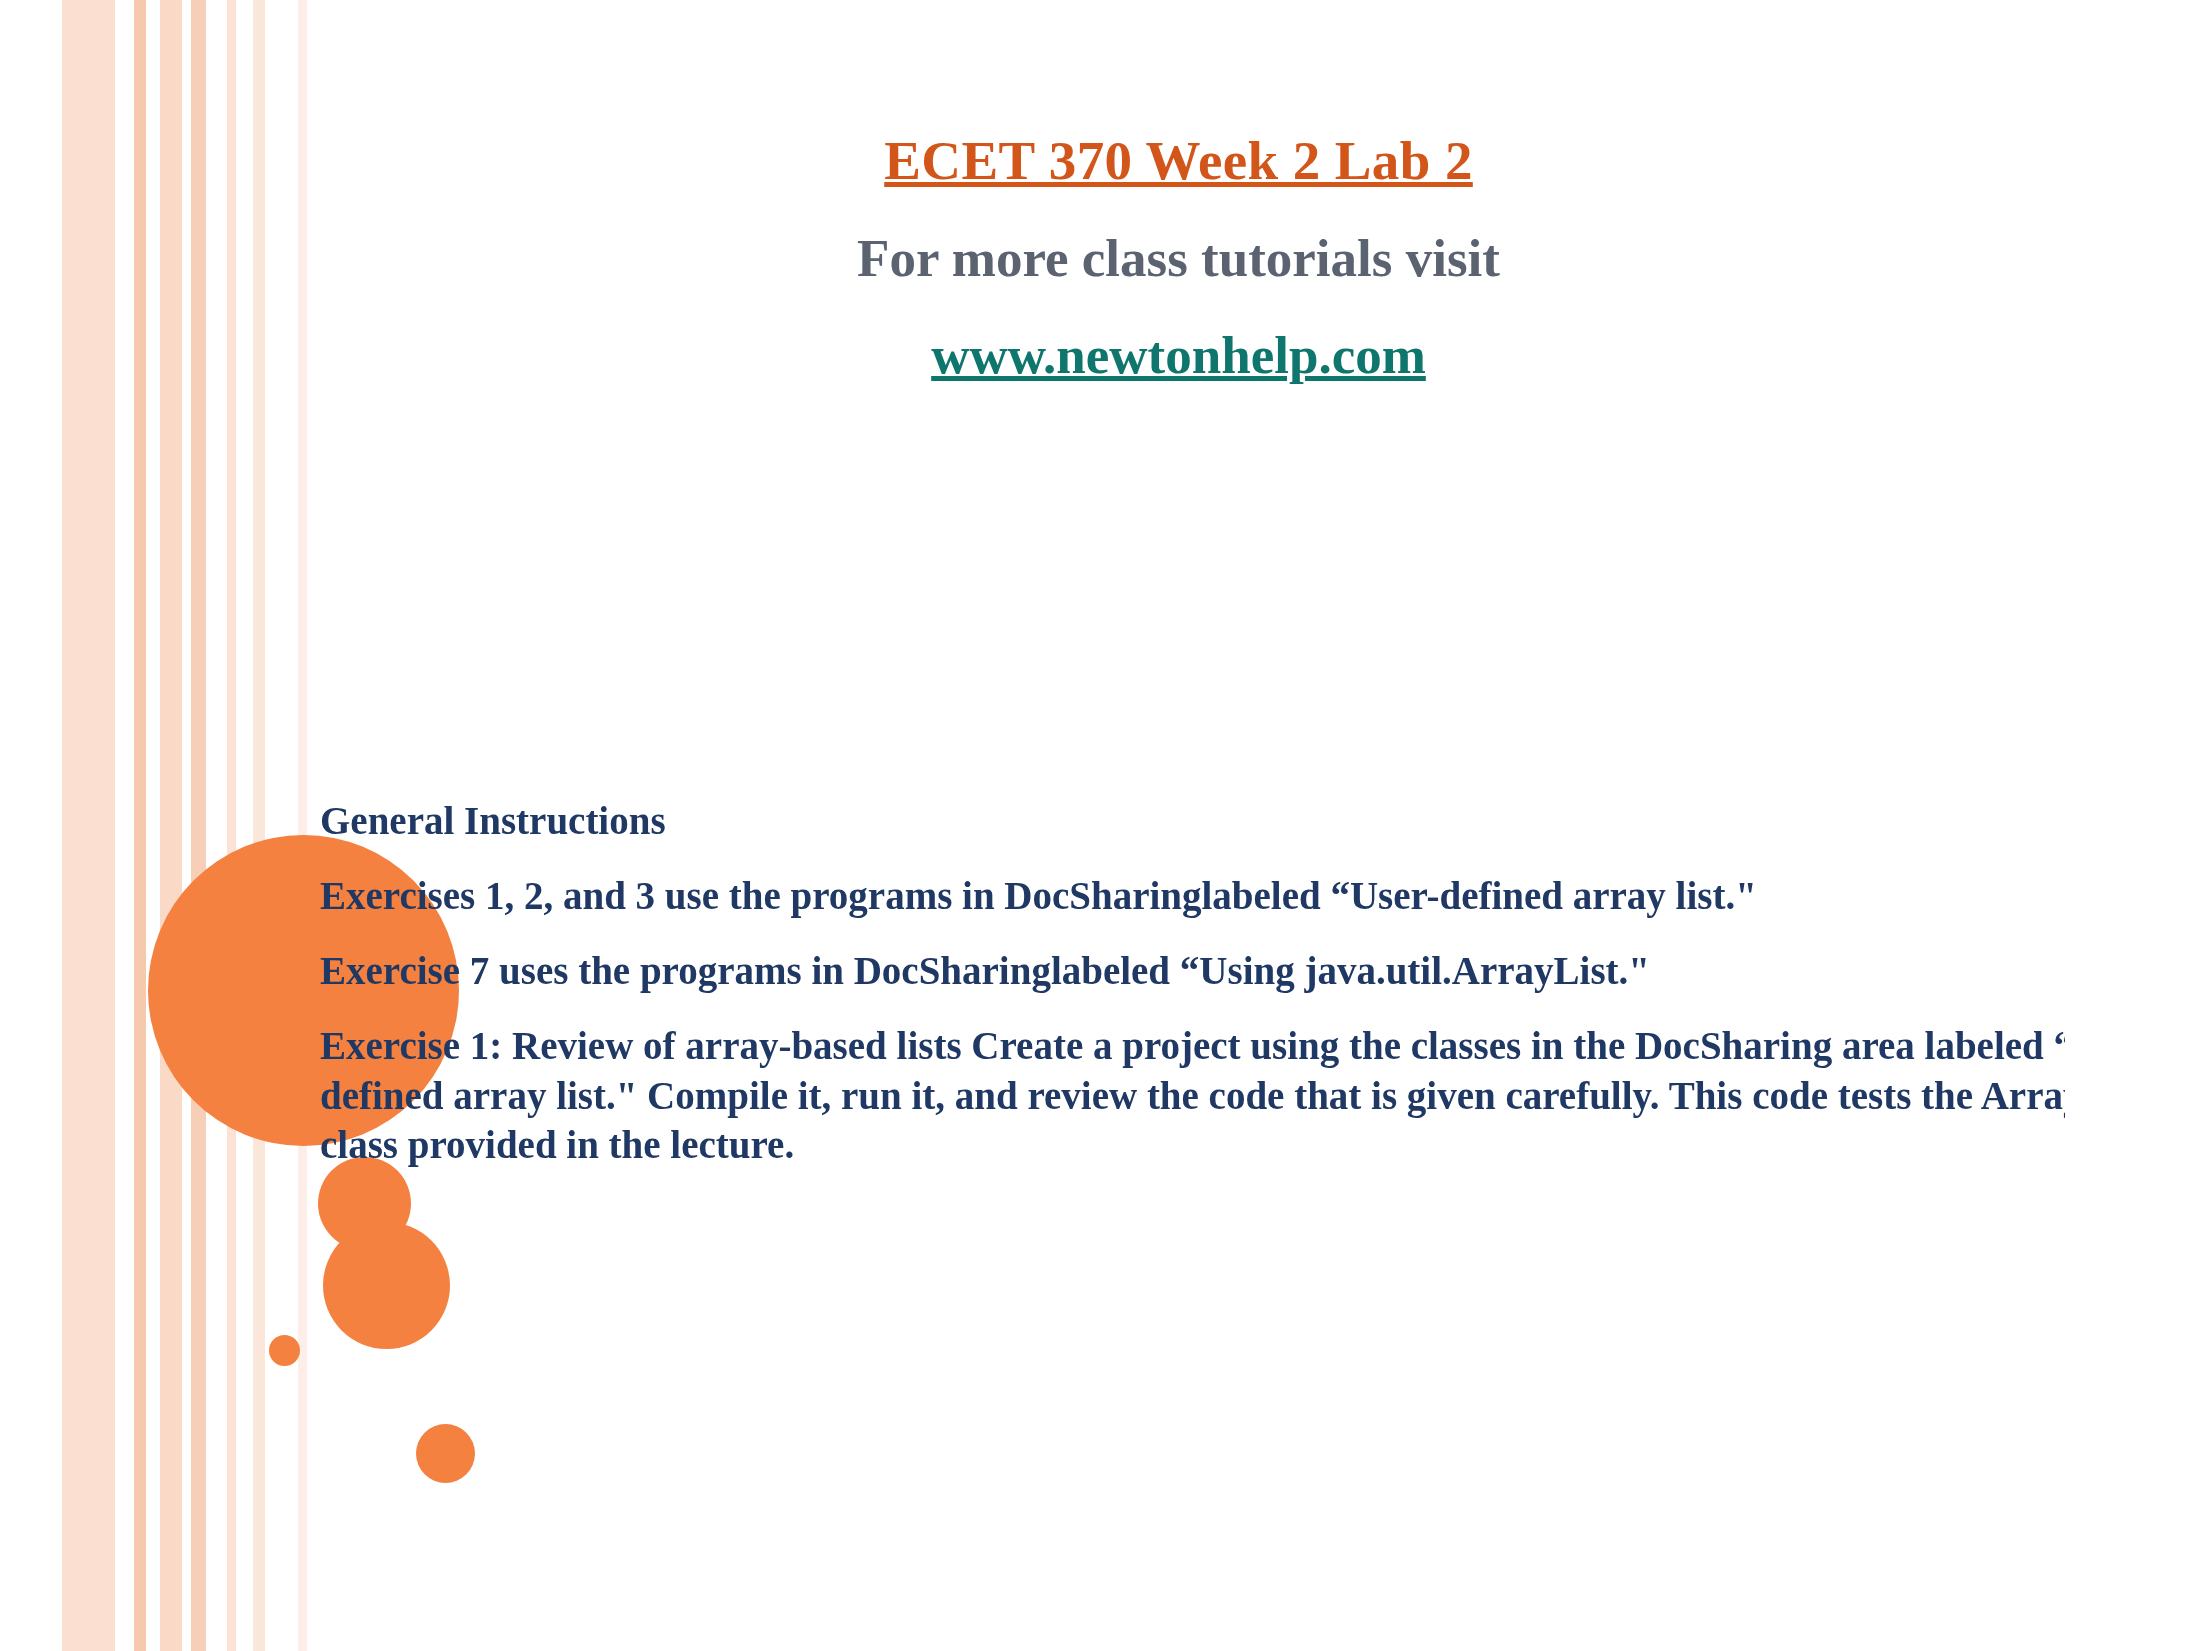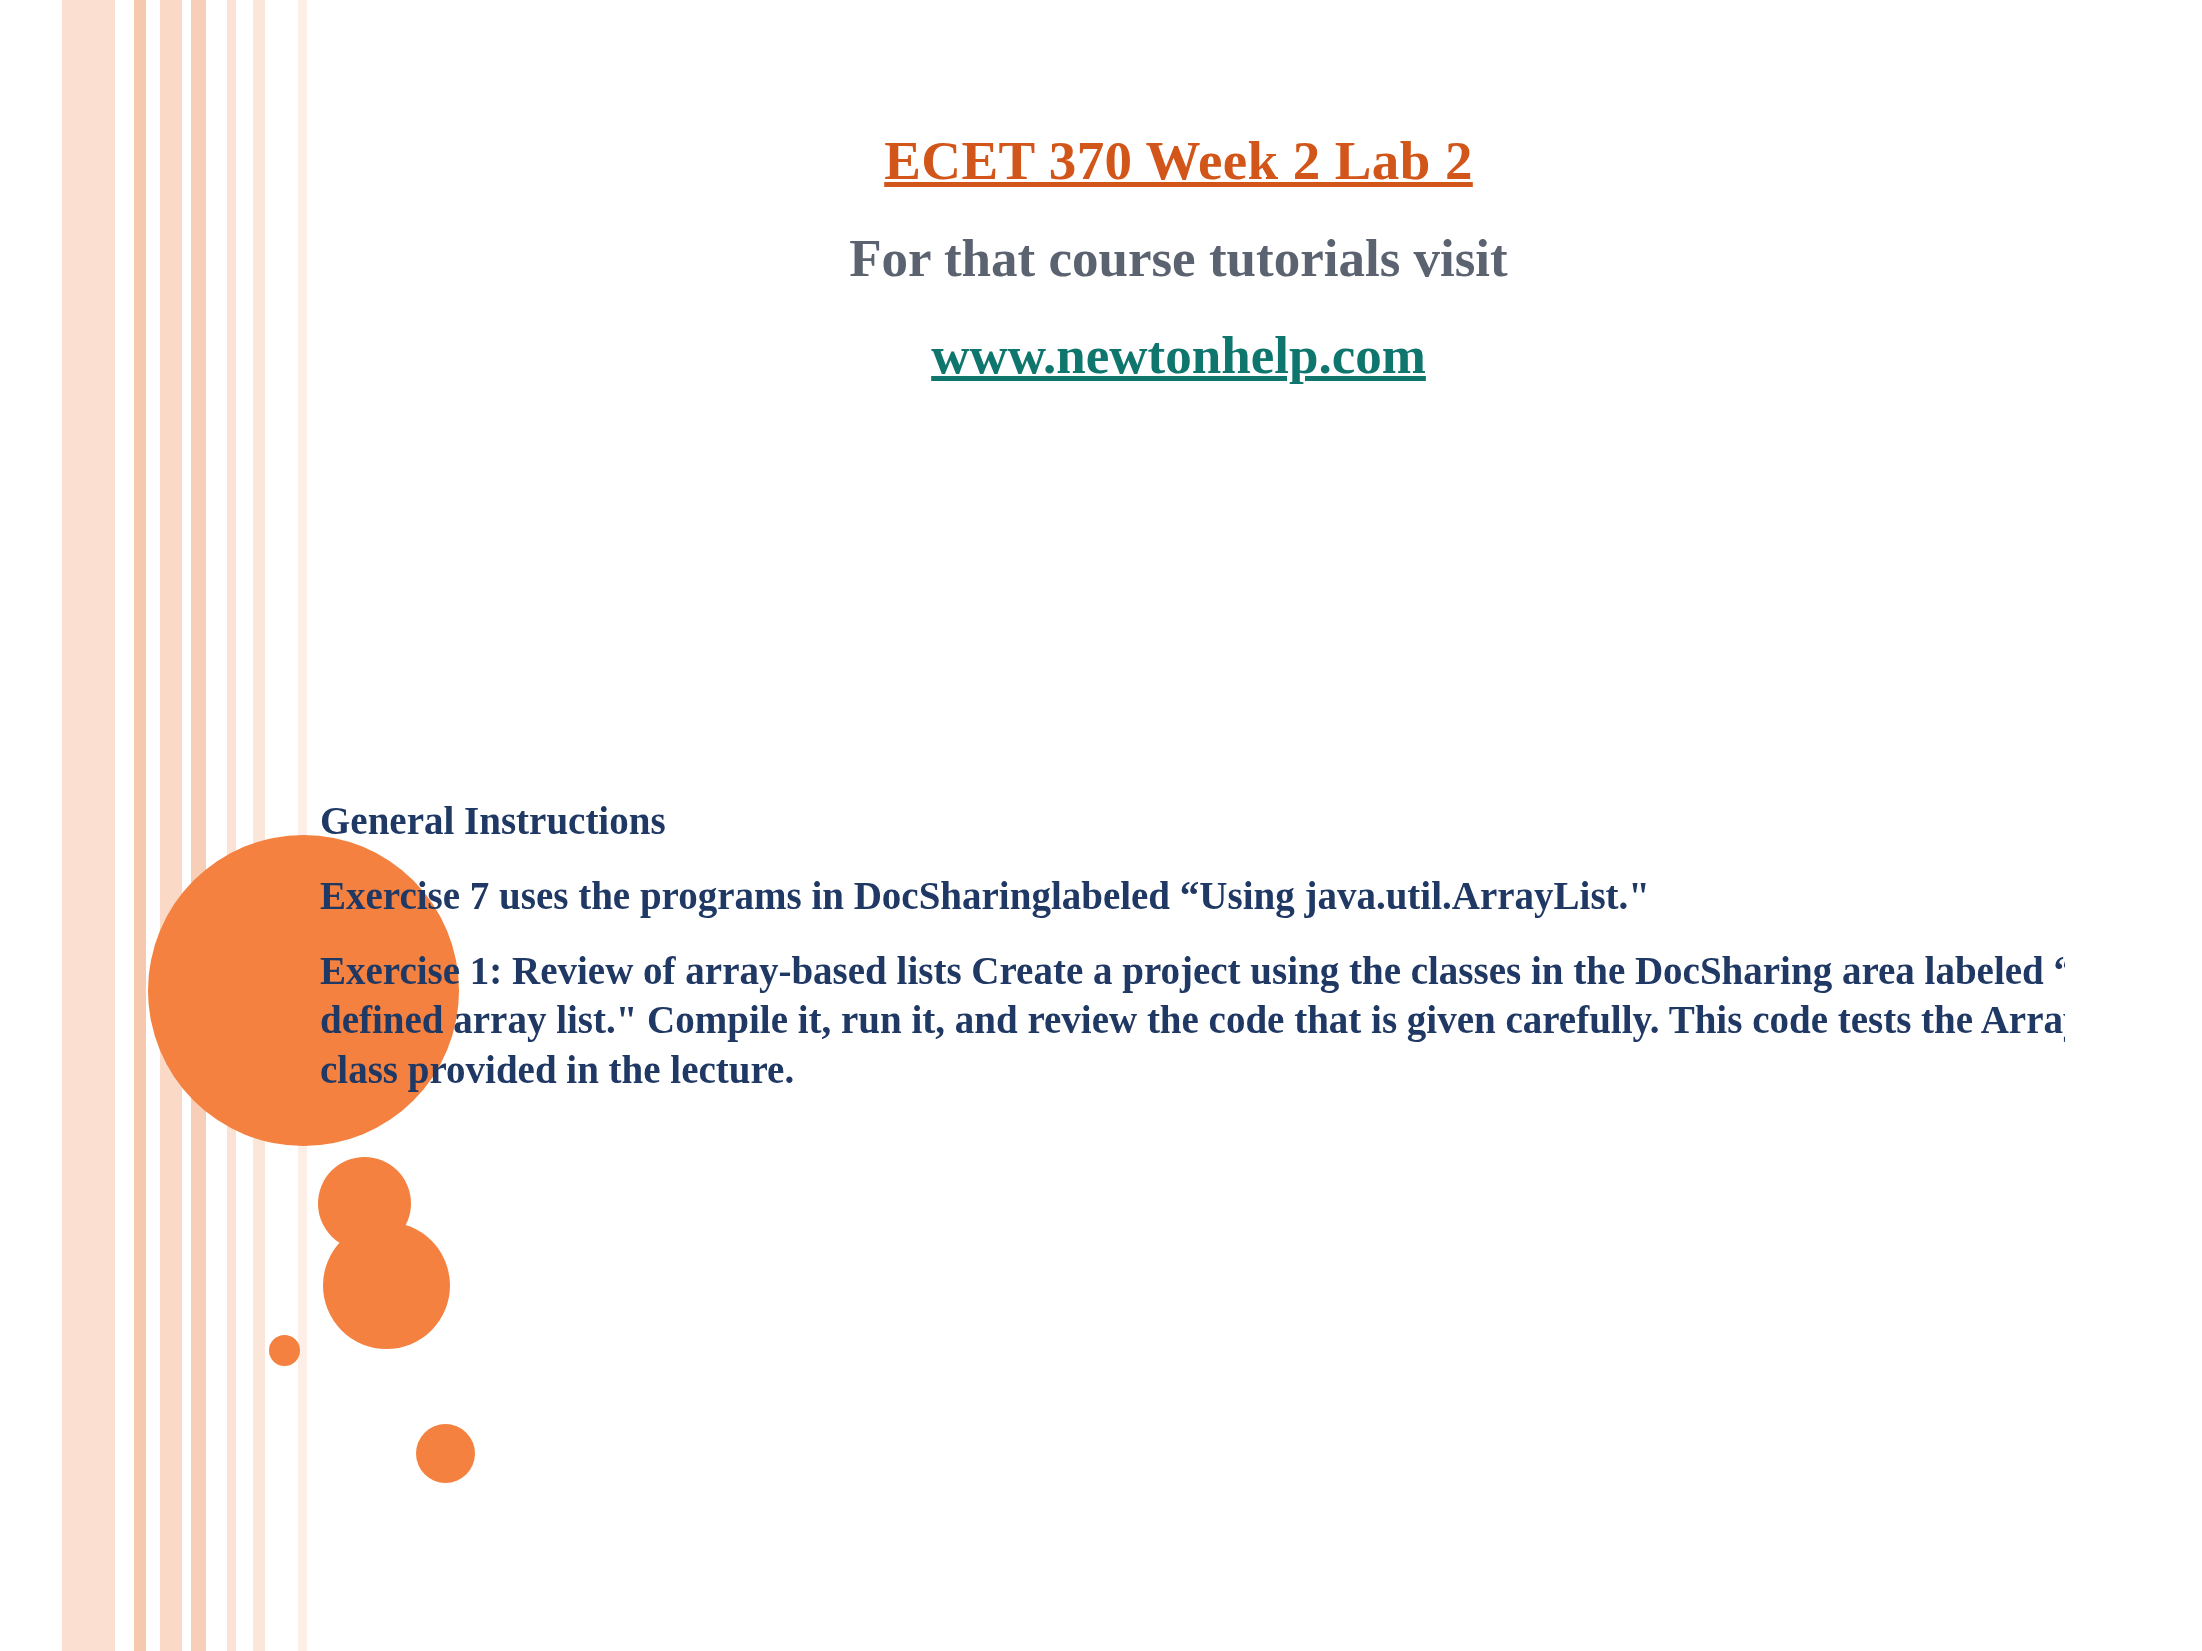--- a/index.html
+++ b/index.html
@@ -115,24 +115,25 @@
   </div>
 
   <div class="circle" style="left:148px; top:835px; width:311px; height:311px;"></div>
   <div class="circle" style="left:318px; top:1157px; width:93px; height:93px;"></div>
   <div class="circle" style="left:323px; top:1222px; width:127px; height:127px;"></div>
   <div class="circle" style="left:416px; top:1424px; width:59px; height:59px;"></div>
   <div class="circle" style="left:269px; top:1335px; width:31px; height:31px;"></div>
 
   <div class="title-block">
     <div class="title-line1">ECET 370 Week 2 Lab 2</div>
-    <div class="title-line2">For that course tutorials visit</div>
+    <div class="title-line2">For more class tutorials visit</div>
     <div class="title-line3">www.newtonhelp.com</div>
   </div>
 
   <div class="body-block">
     <div class="para">General Instructions</div>
+    <div class="para">Exercises 1, 2, and 3 use the programs in DocSharinglabeled “User-defined array list."</div>
     <div class="para">Exercise 7 uses the programs in DocSharinglabeled “Using java.util.ArrayList."</div>
     <div class="para last">Exercise 1: Review of array-based lists Create a project using the classes in the DocSharing area labeled “User-defined array list." Compile it, run it, and review the code that is given carefully. This code tests the ArrayList class provided in the lecture.</div>
   </div>
 
 </div>
 
 
 </body></html>

